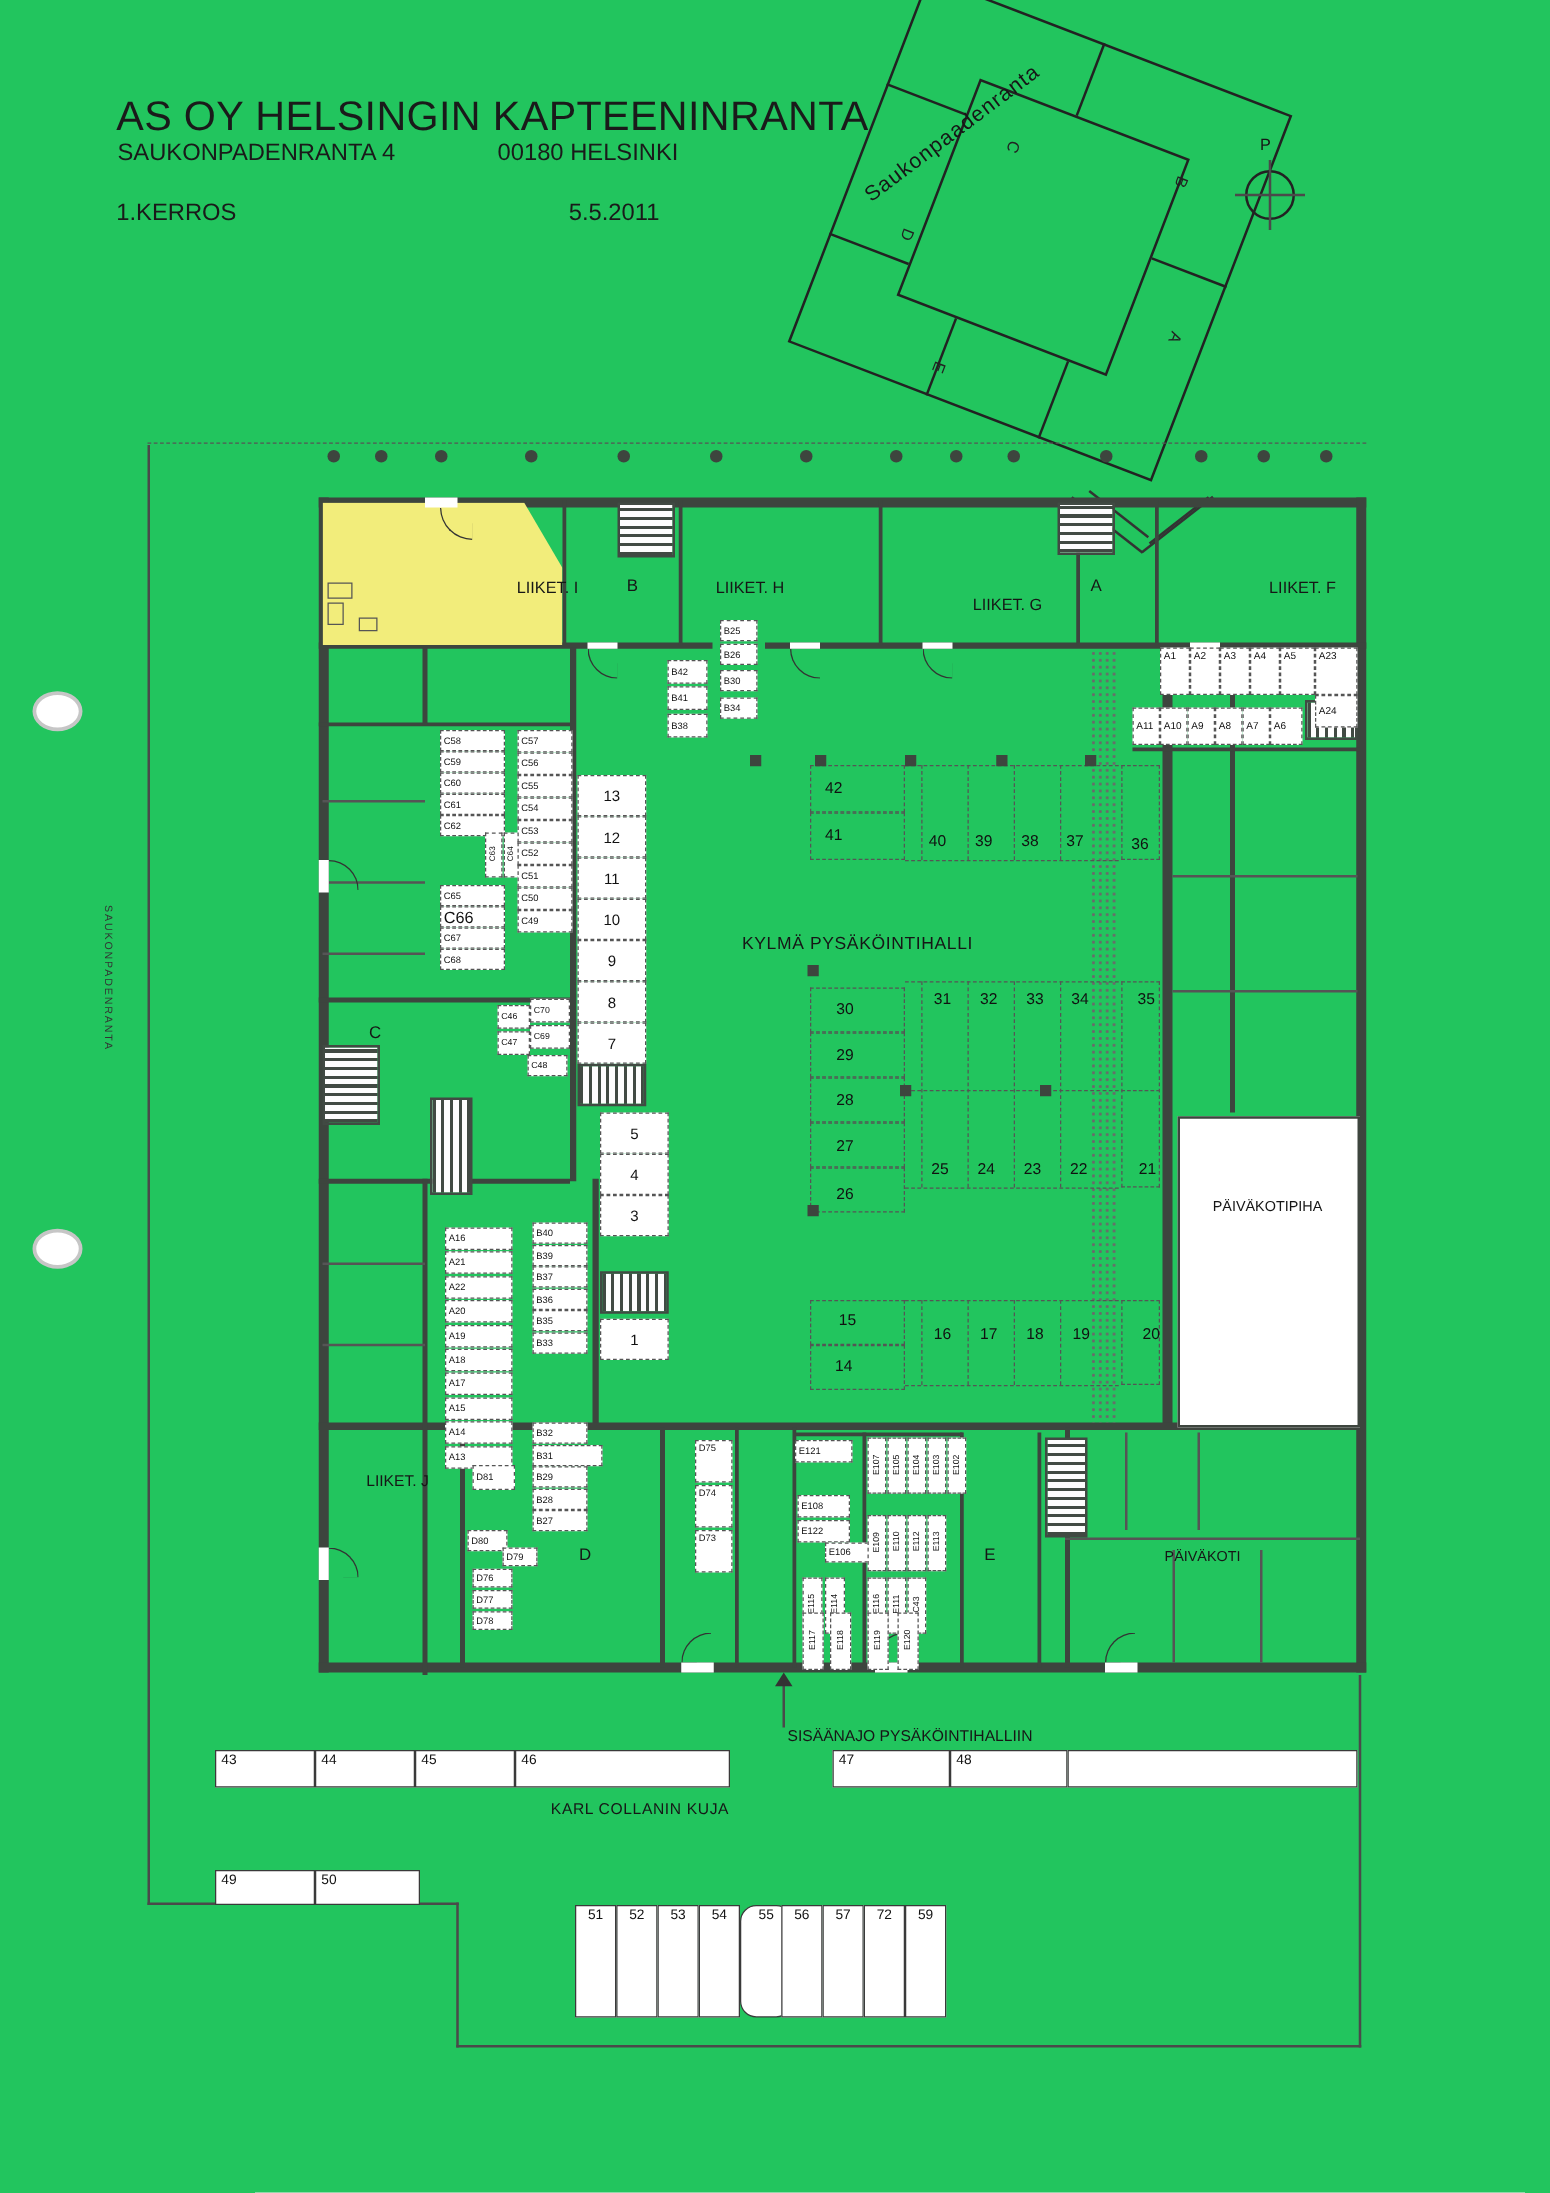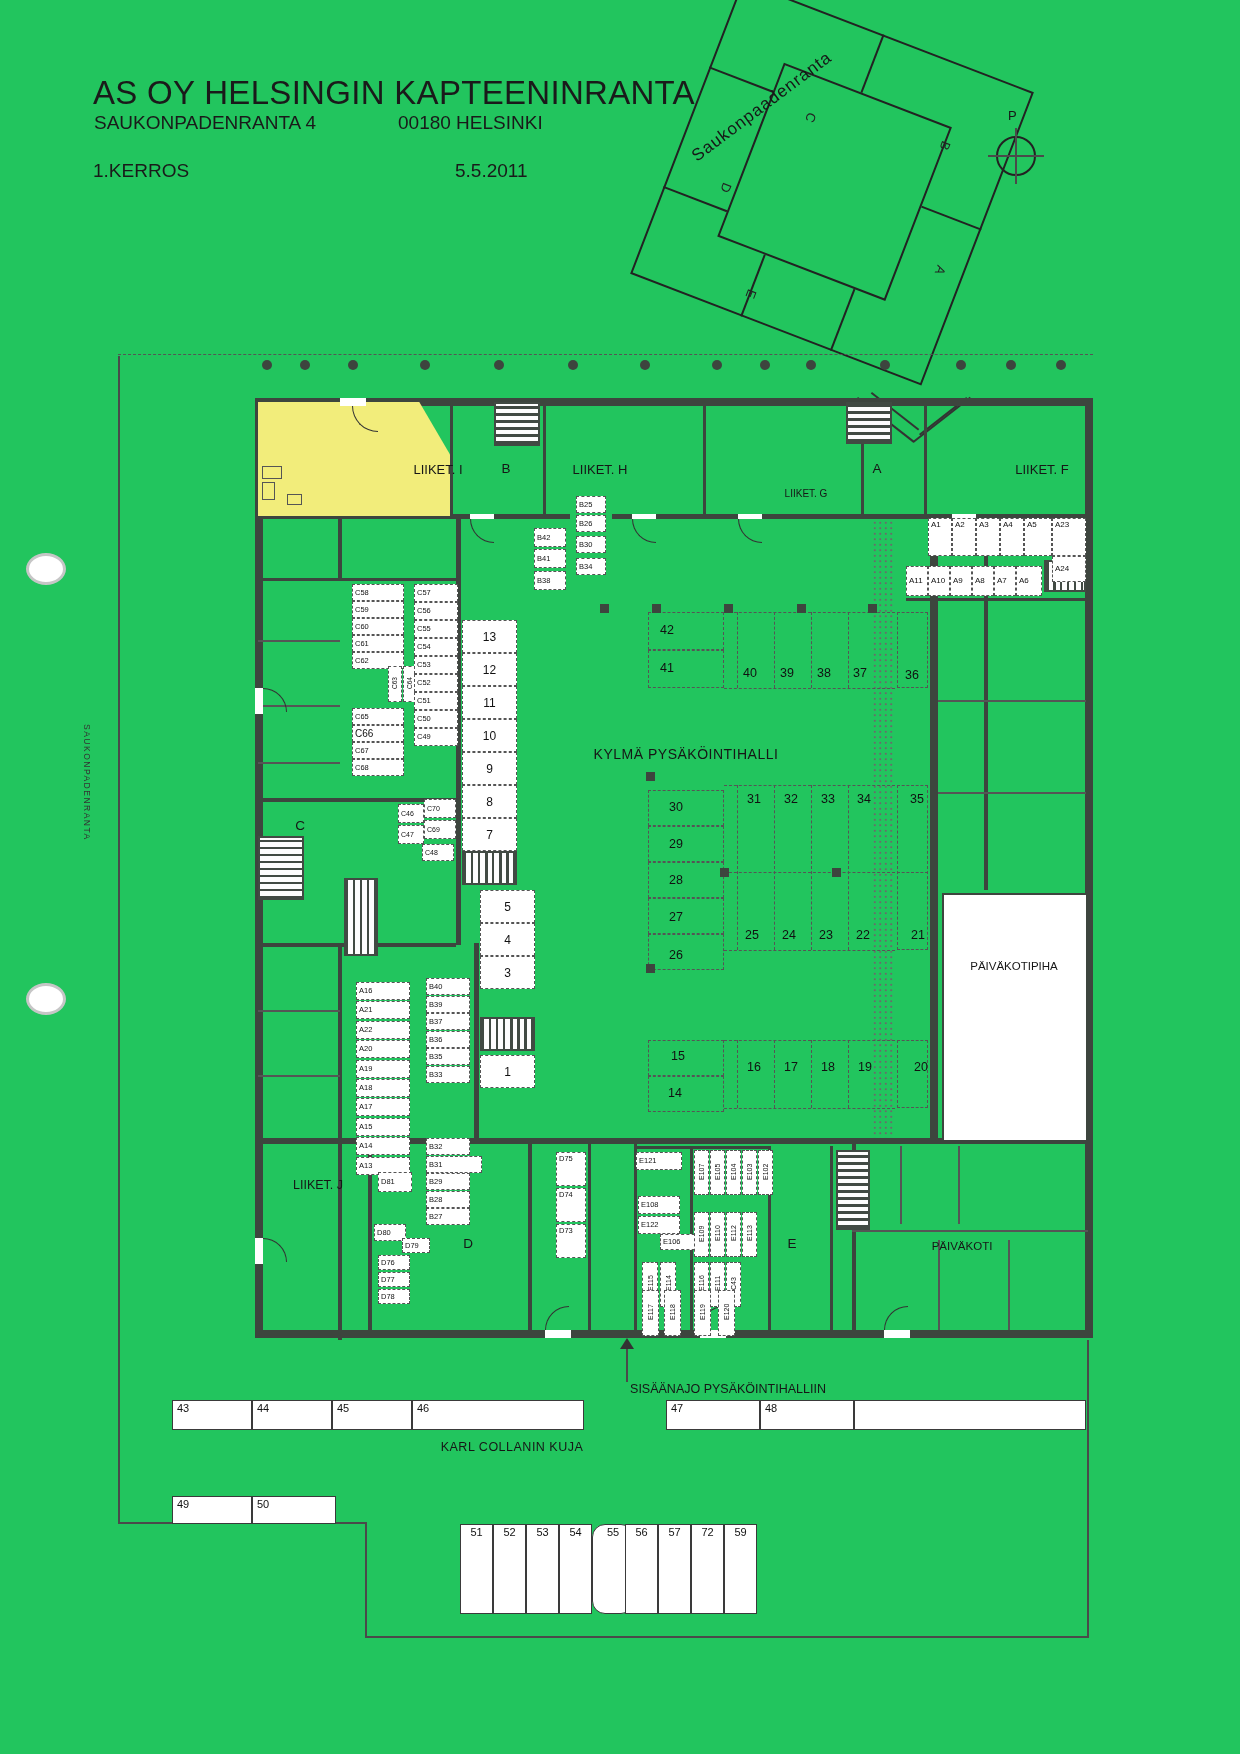--- a/index.html
+++ b/index.html
@@ -220,42 +220,42 @@
   <div class="arc-tl" style="left:884px;top:1306px;width:24px;height:24px"></div>
 
   <div class="ln" style="left:626px;top:1348px;width:2px;height:34px"></div>
   <div class="tri" style="left:620px;top:1338px"></div>
 
   <div class="box" style="left:854px;top:1400px;width:232px;height:30px"></div>
 
   <span class="lbl ctr" style="left:438px;top:462px;font-size:13px">LIIKET. I</span>
   <span class="lbl ctr" style="left:506px;top:461px;font-size:13.5px">B</span>
   <span class="lbl ctr" style="left:600px;top:462px;font-size:13px">LIIKET. H</span>
-  <span class="lbl ctr" style="left:806px;top:488px;font-size:10px">LIIKET. G</span>
+  <span class="lbl ctr" style="left:806px;top:476px;font-size:13px">LIIKET. G</span>
   <span class="lbl ctr" style="left:877px;top:461px;font-size:13.5px">A</span>
   <span class="lbl ctr" style="left:1042px;top:462px;font-size:13px">LIIKET. F</span>
   <span class="lbl ctr" style="left:300px;top:818px;font-size:13.5px">C</span>
   <span class="lbl ctr" style="left:318px;top:1178px;font-size:12.5px">LIIKET. J</span>
   <span class="lbl ctr" style="left:468px;top:1236px;font-size:13.5px">D</span>
   <span class="lbl ctr" style="left:792px;top:1236px;font-size:13.5px">E</span>
   <span class="lbl ctr" style="left:686px;top:746px;font-size:14px;letter-spacing:.5px">KYLMÄ PYSÄKÖINTIHALLI</span>
   <span class="lbl ctr" style="left:1014px;top:960px;font-size:11.5px">PÄIVÄKOTIPIHA</span>
   <span class="lbl ctr" style="left:962px;top:1240px;font-size:11.5px">PÄIVÄKOTI</span>
   <span class="lbl ctr" style="left:728px;top:1382px;font-size:12.5px">SISÄÄNAJO PYSÄKÖINTIHALLIIN</span>
   <span class="lbl ctr" style="left:512px;top:1440px;font-size:12.5px;letter-spacing:.5px">KARL COLLANIN KUJA</span>
 
 <div class="cell" style="font-size: 7.5px; left: 352px; top: 584px; width: 52px; height: 17px;">C58</div>
     <div class="cell" style="font-size: 7.5px; left: 352px; top: 601px; width: 52px; height: 17px;">C59</div>
     <div class="cell" style="font-size: 7.5px; left: 352px; top: 618px; width: 52px; height: 17px;">C60</div>
     <div class="cell" style="font-size: 7.5px; left: 352px; top: 635px; width: 52px; height: 17px;">C61</div>
     <div class="cell" style="font-size: 7.5px; left: 352px; top: 652px; width: 52px; height: 17px;">C62</div>
     <div class="cell v" style="font-size: 6.5px; left: 388px; top: 666px; width: 14px; height: 36px;">C63</div>
     <div class="cell v" style="font-size: 6.5px; left: 403px; top: 666px; width: 14px; height: 36px;">C64</div>
     <div class="cell" style="font-size: 7.5px; left: 352px; top: 708px; width: 52px; height: 17px;">C65</div>
-    <div class="cell" style="font-size: 10px; left: 352px; top: 725px; width: 52px; height: 17px;">C66</div>
+    <div class="cell" style="font-size: 13px; left: 352px; top: 725px; width: 52px; height: 17px;">C66</div>
     <div class="cell" style="font-size: 7.5px; left: 352px; top: 742px; width: 52px; height: 17px;">C67</div>
     <div class="cell" style="font-size: 7.5px; left: 352px; top: 759px; width: 52px; height: 17px;">C68</div>
     <div class="cell" style="font-size: 7.5px; left: 414px; top: 584px; width: 44px; height: 18px;">C57</div>
     <div class="cell" style="font-size: 7.5px; left: 414px; top: 602px; width: 44px; height: 18px;">C56</div>
     <div class="cell" style="font-size: 7.5px; left: 414px; top: 620px; width: 44px; height: 18px;">C55</div>
     <div class="cell" style="font-size: 7.5px; left: 414px; top: 638px; width: 44px; height: 18px;">C54</div>
     <div class="cell" style="font-size: 7.5px; left: 414px; top: 656px; width: 44px; height: 18px;">C53</div>
     <div class="cell" style="font-size: 7.5px; left: 414px; top: 674px; width: 44px; height: 18px;">C52</div>
     <div class="cell" style="font-size: 7.5px; left: 414px; top: 692px; width: 44px; height: 18px;">C51</div>
     <div class="cell" style="font-size: 7.5px; left: 414px; top: 710px; width: 44px; height: 18px;">C50</div>

